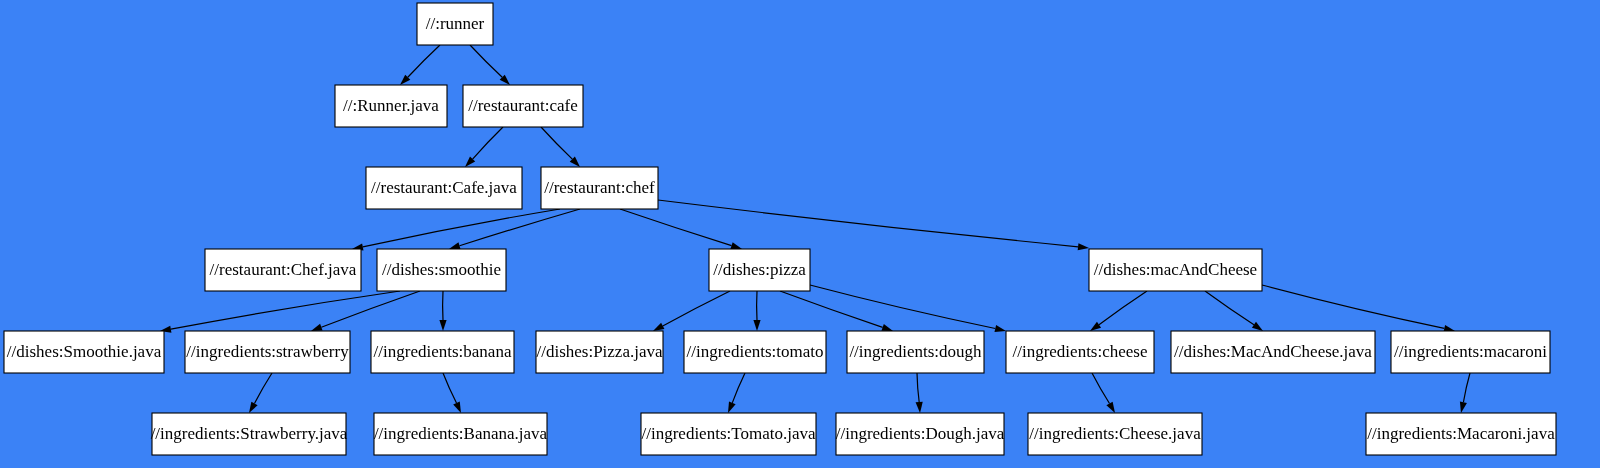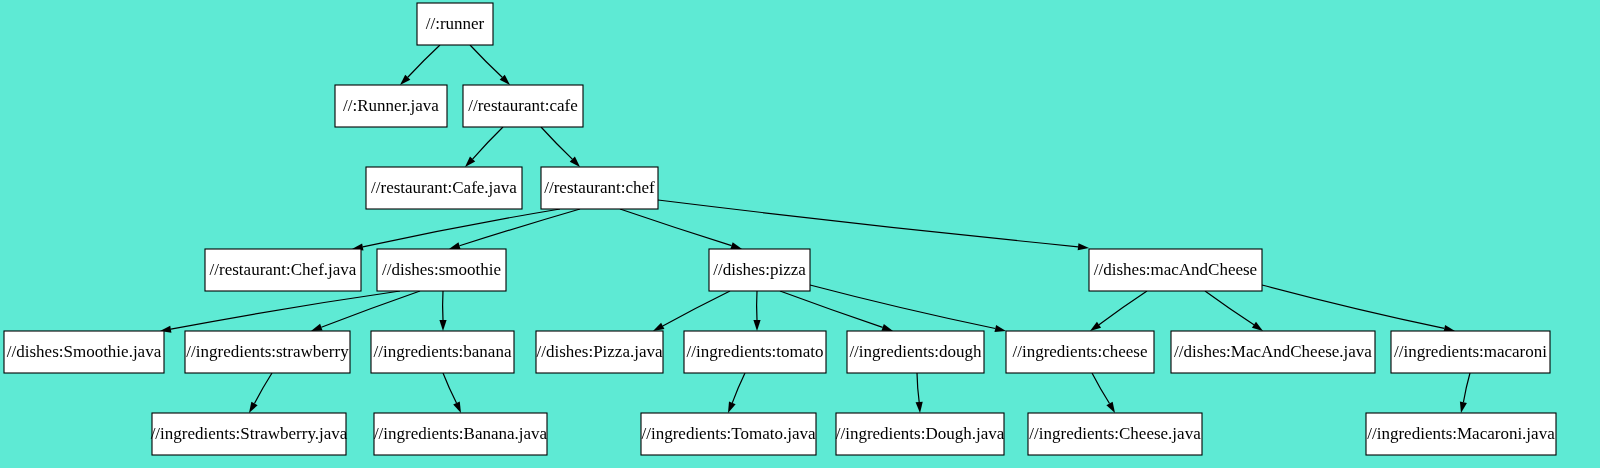--- a/index.html
+++ b/index.html
@@ -4,21 +4,21 @@
 <style>
   html, body {
     margin: 0;
     padding: 0;
     background: #ffffff;
   }
   #graph-root {
     position: relative;
     width: 1600px;
     height: 468px;
-    background: #5eead4;
+    background: #3b82f6;
     font-family: "Liberation Serif", "DejaVu Serif", serif;
     overflow: hidden;
   }
   #graph-svg {
     position: absolute;
     left: 0;
     top: 0;
     width: 1600px;
     height: 468px;
   }

